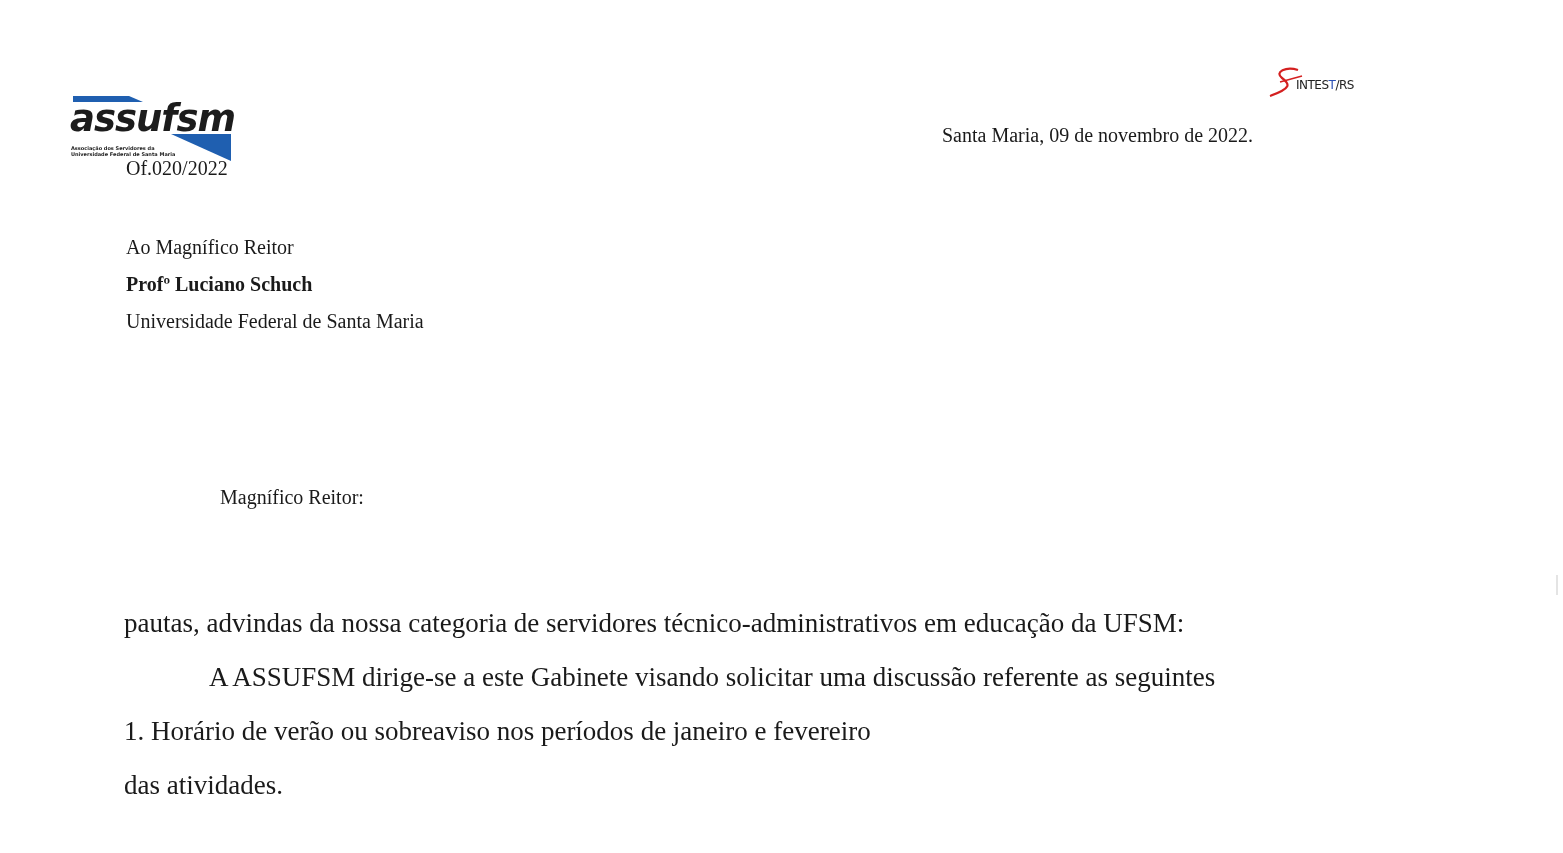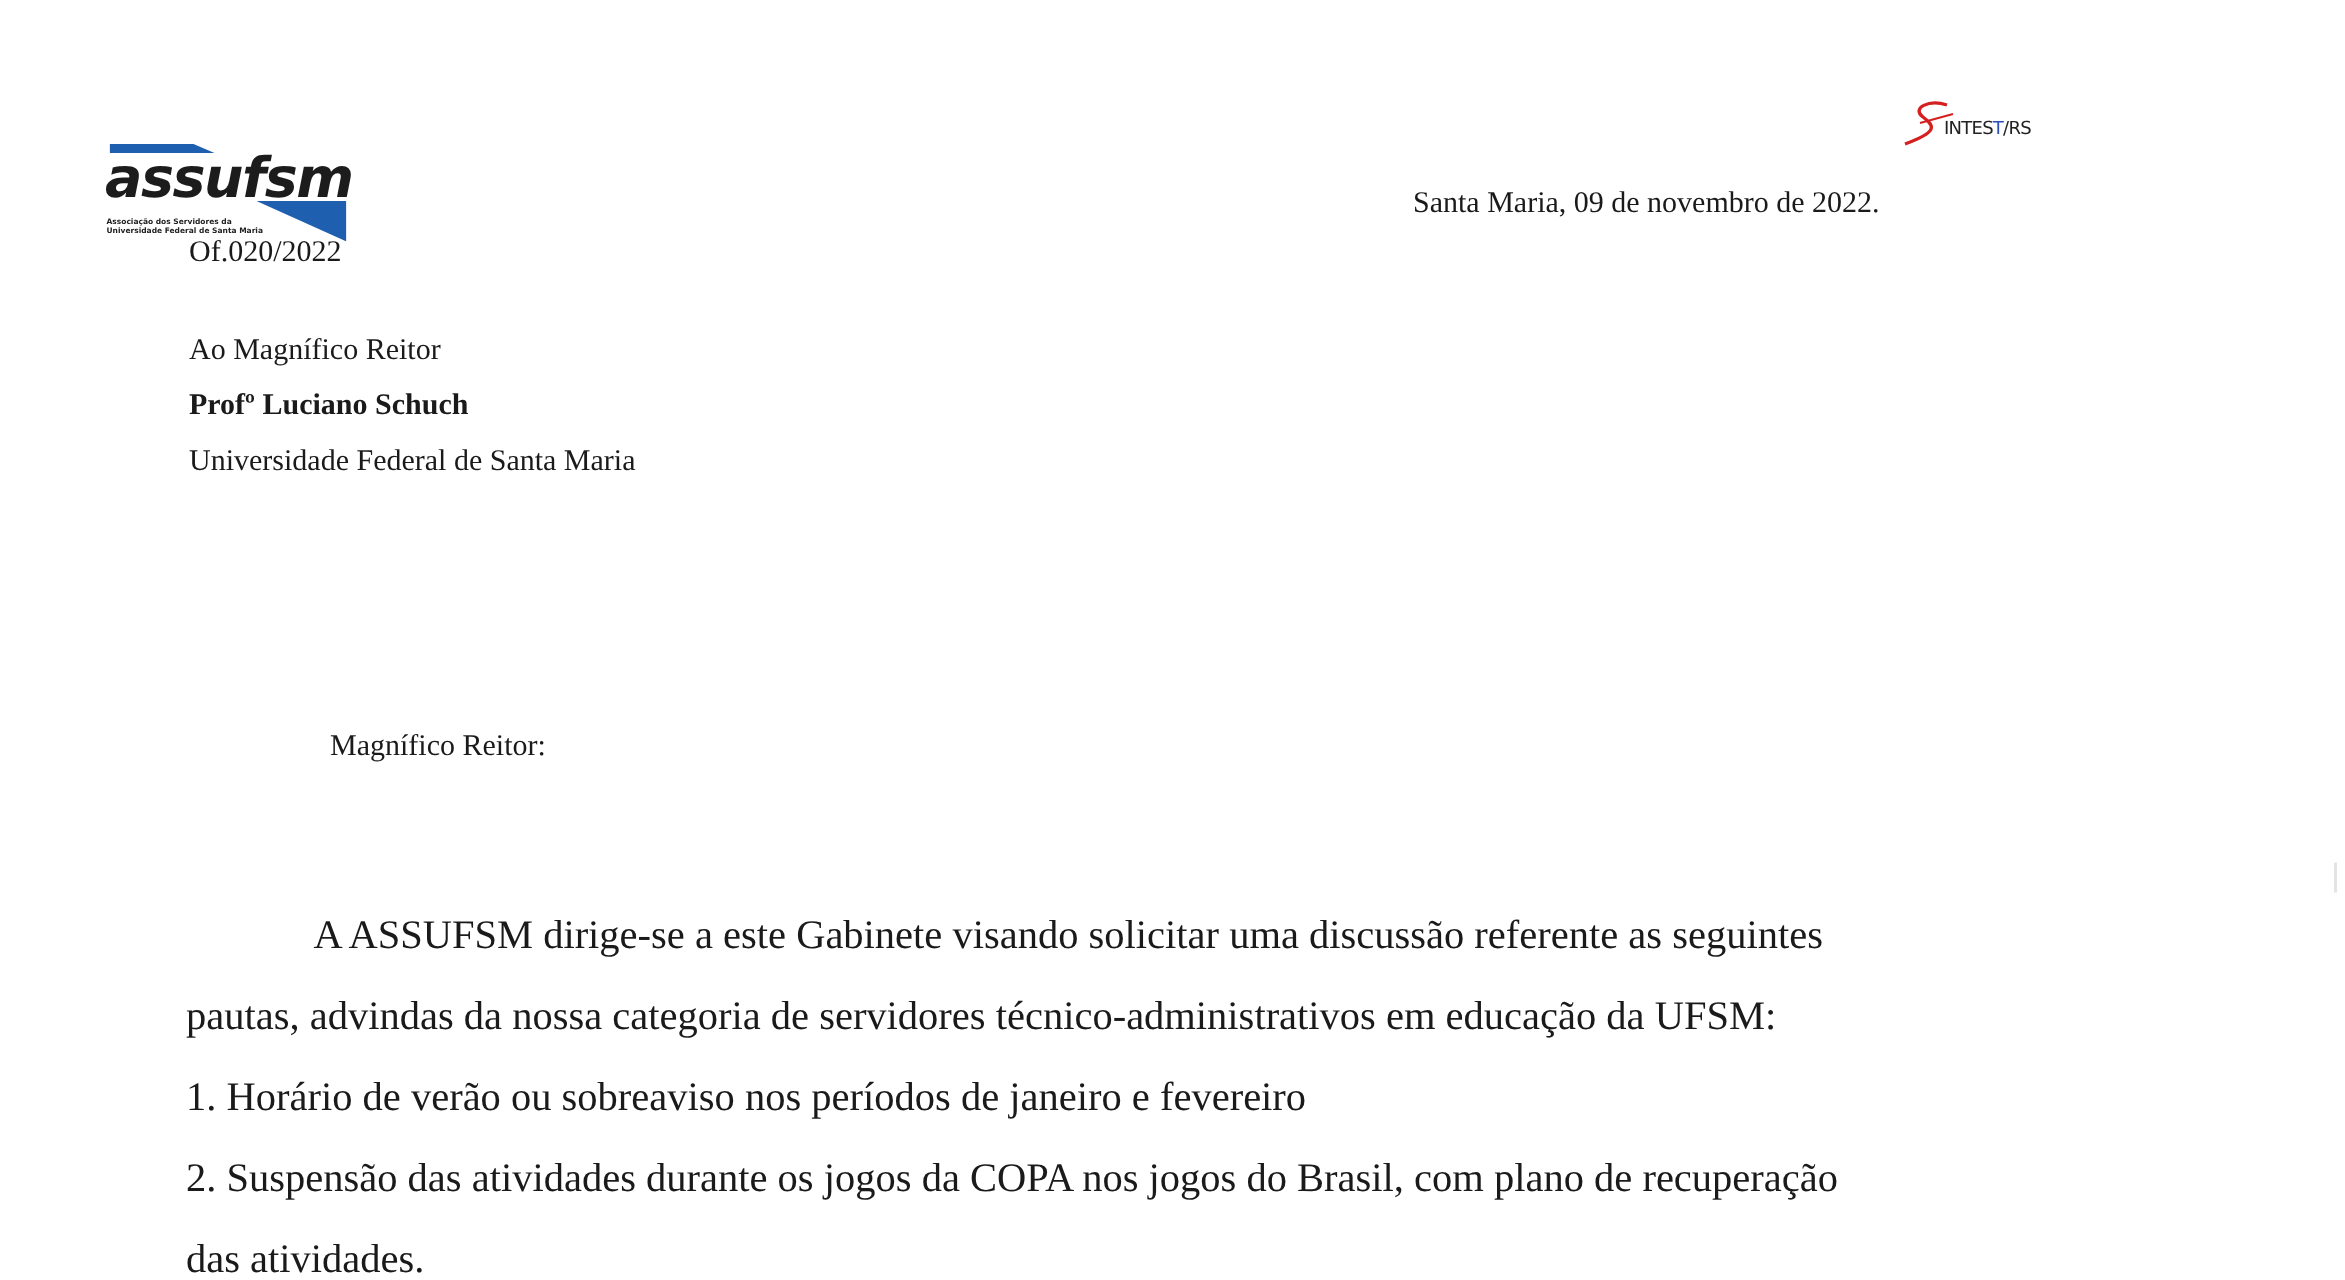--- a/index.html
+++ b/index.html
@@ -36,21 +36,21 @@
     }
     .sintest svg { position: absolute; left: 0; top: 0; }
     .sintest .txt {
       position: absolute; left: 28px; top: 12px;
       font-family: "DejaVu Sans", sans-serif; font-size: 12px; color: #222; letter-spacing: -0.5px;
     }
     .sintest .txt .blue { color: #2a4fb5; }
     .text { font-size: 20px; line-height: 1; white-space: nowrap; }
     .date { left: 942px; top: 125px; }
     .ref { left: 126px; top: 158px; }
-    .addr { left: 126px; top: 215px; line-height: 37px; }
+    .addr { left: 126px; top: 229px; line-height: 37px; }
     .addr .bold { font-weight: bold; }
     .salutation { left: 220px; top: 487px; }
     .para { left: 124px; top: 596px; width: 1310px; font-size: 27px; line-height: 54px; }
     .para .line { display: block; white-space: nowrap; }
     .para .indent { padding-left: 85px; }
     .edge-mark { left: 1556px; top: 575px; width: 2px; height: 20px; background: #e4e4e4; }
   </style>
 </head>
 <body>
 
@@ -78,20 +78,19 @@
 
 <div class="abs text addr">
   <div>Ao Magnífico Reitor</div>
   <div class="bold">Profº Luciano Schuch</div>
   <div>Universidade Federal de Santa Maria</div>
 </div>
 
 <div class="abs text salutation">Magnífico Reitor:</div>
 
 <div class="abs para">
+  <span class="line">pautas, advindas da nossa categoria de servidores técnico-administrativos em educação da UFSM:</span>
   <span class="line indent">A ASSUFSM dirige-se a este Gabinete visando solicitar uma  discussão referente as seguintes</span>
-  <span class="line">pautas, advindas da nossa categoria de servidores técnico-administrativos em educação da UFSM:</span>
   <span class="line">1. Horário de verão ou sobreaviso nos períodos de janeiro e fevereiro</span>
-  <span class="line">2. Suspensão das atividades durante os jogos da COPA nos jogos do Brasil, com plano de recuperação</span>
   <span class="line">das atividades.</span>
 </div>
 
 <div class="abs edge-mark"></div>
 
 </body></html>

